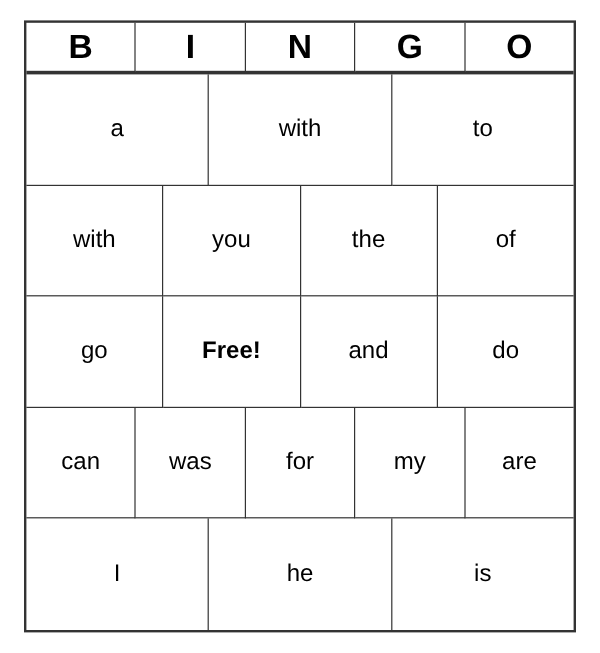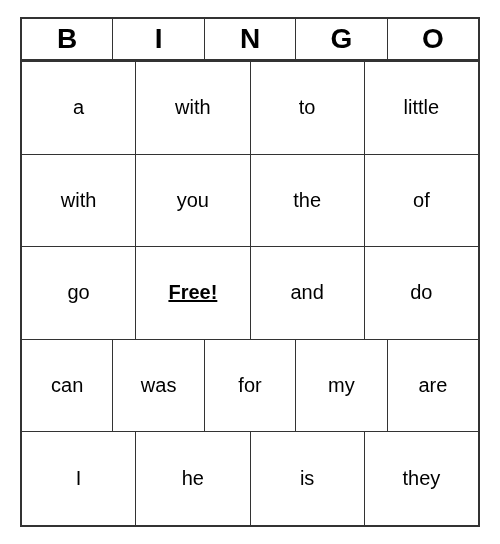--- a/index.html
+++ b/index.html
@@ -73,40 +73,38 @@
   <div class="cell">B</div>
       <div class="cell">I</div>
       <div class="cell">N</div>
       <div class="cell">G</div>
       <div class="cell">O</div>
     </div>
 <div class="bingo-row">
       <div class="cell">a</div>
       <div class="cell">with</div>
       <div class="cell">to</div>
-      <div class="cell">little</div>
     </div>
     <div class="bingo-row">
       <div class="cell">with</div>
       <div class="cell">you</div>
       <div class="cell">the</div>
       <div class="cell">of</div>
     </div>
     <div class="bingo-row">
       <div class="cell">go</div>
-      <div class="cell" style="font-weight: bold; text-decoration: underline;">Free!</div>
+      <div class="cell" style="font-weight: bold;">Free!</div>
       <div class="cell">and</div>
       <div class="cell">do</div>
     </div>
     <div class="bingo-row">
       <div class="cell">can</div>
       <div class="cell">was</div>
       <div class="cell">for</div>
       <div class="cell">my</div>
       <div class="cell">are</div>
     </div>
     <div class="bingo-row">
       <div class="cell">I</div>
       <div class="cell">he</div>
       <div class="cell">is</div>
-      <div class="cell">they</div>
     </div>
   </div>
 
 </body></html>

